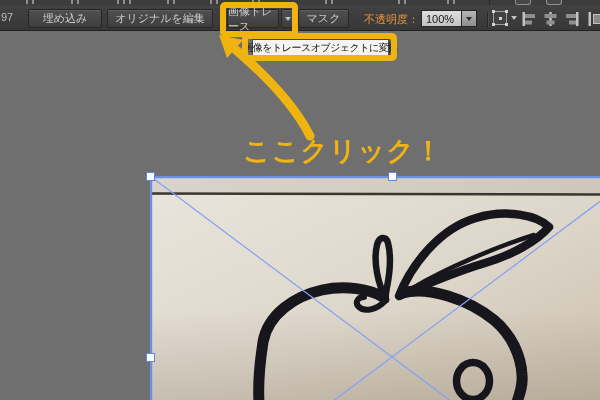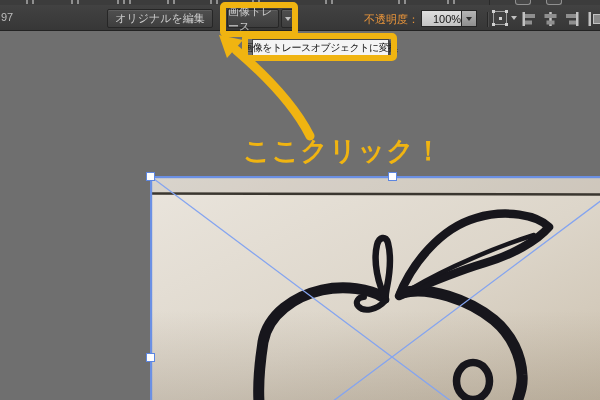--- a/index.html
+++ b/index.html
@@ -19,21 +19,21 @@
           border:1px solid #262626;border-radius:2px;color:#cdcdcd;font-size:11px;
           display:flex;align-items:center;justify-content:center;
           box-shadow:inset 0 1px 0 rgba(255,255,255,.09);box-sizing:border-box;cursor:default;}
   .caret{width:0;height:0;border-left:3.5px solid transparent;border-right:3.5px solid transparent;
          border-top:4.5px solid #c0c0c0;}
   .caret-dark{border-top-color:#2e2e2e;}
   #opacity-label{position:absolute;left:364px;top:7px;font-size:11px;color:#e8943a;
                  border-bottom:1px dotted #c97a2a;padding-bottom:14px;cursor:default;}
   #opacity-field{position:absolute;left:421px;top:5px;width:41px;height:17px;
                  background:linear-gradient(#dedede,#c3c3c3);border:1px solid #262626;box-sizing:border-box;
-                 font-size:11px;color:#161616;display:flex;align-items:center;padding-left:11px;}
+                 font-size:11px;color:#161616;display:flex;align-items:center;padding-left:4px;}
   #opacity-arrow{position:absolute;left:462px;top:5px;width:15px;height:17px;box-sizing:border-box;
                  background:linear-gradient(#b5b5b5,#8f8f8f);border:1px solid #262626;border-left:none;
                  display:flex;align-items:center;justify-content:center;}
   .tb-sep{position:absolute;left:487px;top:7px;width:1px;height:15px;background:#272727;
           box-shadow:1px 0 0 #4d4d4d;}
   #style-icon{position:absolute;left:493px;top:6px;width:14px;height:14px;box-sizing:border-box;
               border:1px solid #9e9e9e;background:#414141;}
   #style-icon i{position:absolute;width:3px;height:3px;background:#d2d2d2;}
   .icon-btn{position:absolute;top:7px;}
   
@@ -80,25 +80,27 @@
     <i class="tick" style="left:447px"></i>
       <i class="tick" style="left:453px"></i>
     <span class="strip-sep" style="left:489px"></span>
     <span class="strip-icon" style="left:515px"></span>
     <span class="strip-icon" style="left:546px"></span>
   </div>
 
   <div id="toolbar">
     <span class="tb-text" style="left:1px">97</span>
 
+    <div class="tb-btn" style="left:28px;width:74px">埋め込み</div>
     <div class="tb-btn" style="left:227px;width:52px">画像トレース</div>
     <div class="tb-btn" style="left:107px;width:106px">オリジナルを編集</div>
     <div class="tb-btn" style="left:281px;width:14px">
       <span class="caret"></span>
     </div>
+    <div class="tb-btn" style="left:298px;width:51px">マスク</div>
 
     <span id="opacity-label">不透明度：</span>
     <div id="opacity-field">100%</div>
     <div id="opacity-arrow">
       <span class="caret caret-dark"></span>
     </div>
 
     <span class="tb-sep"></span>
 
     <div id="style-icon">

